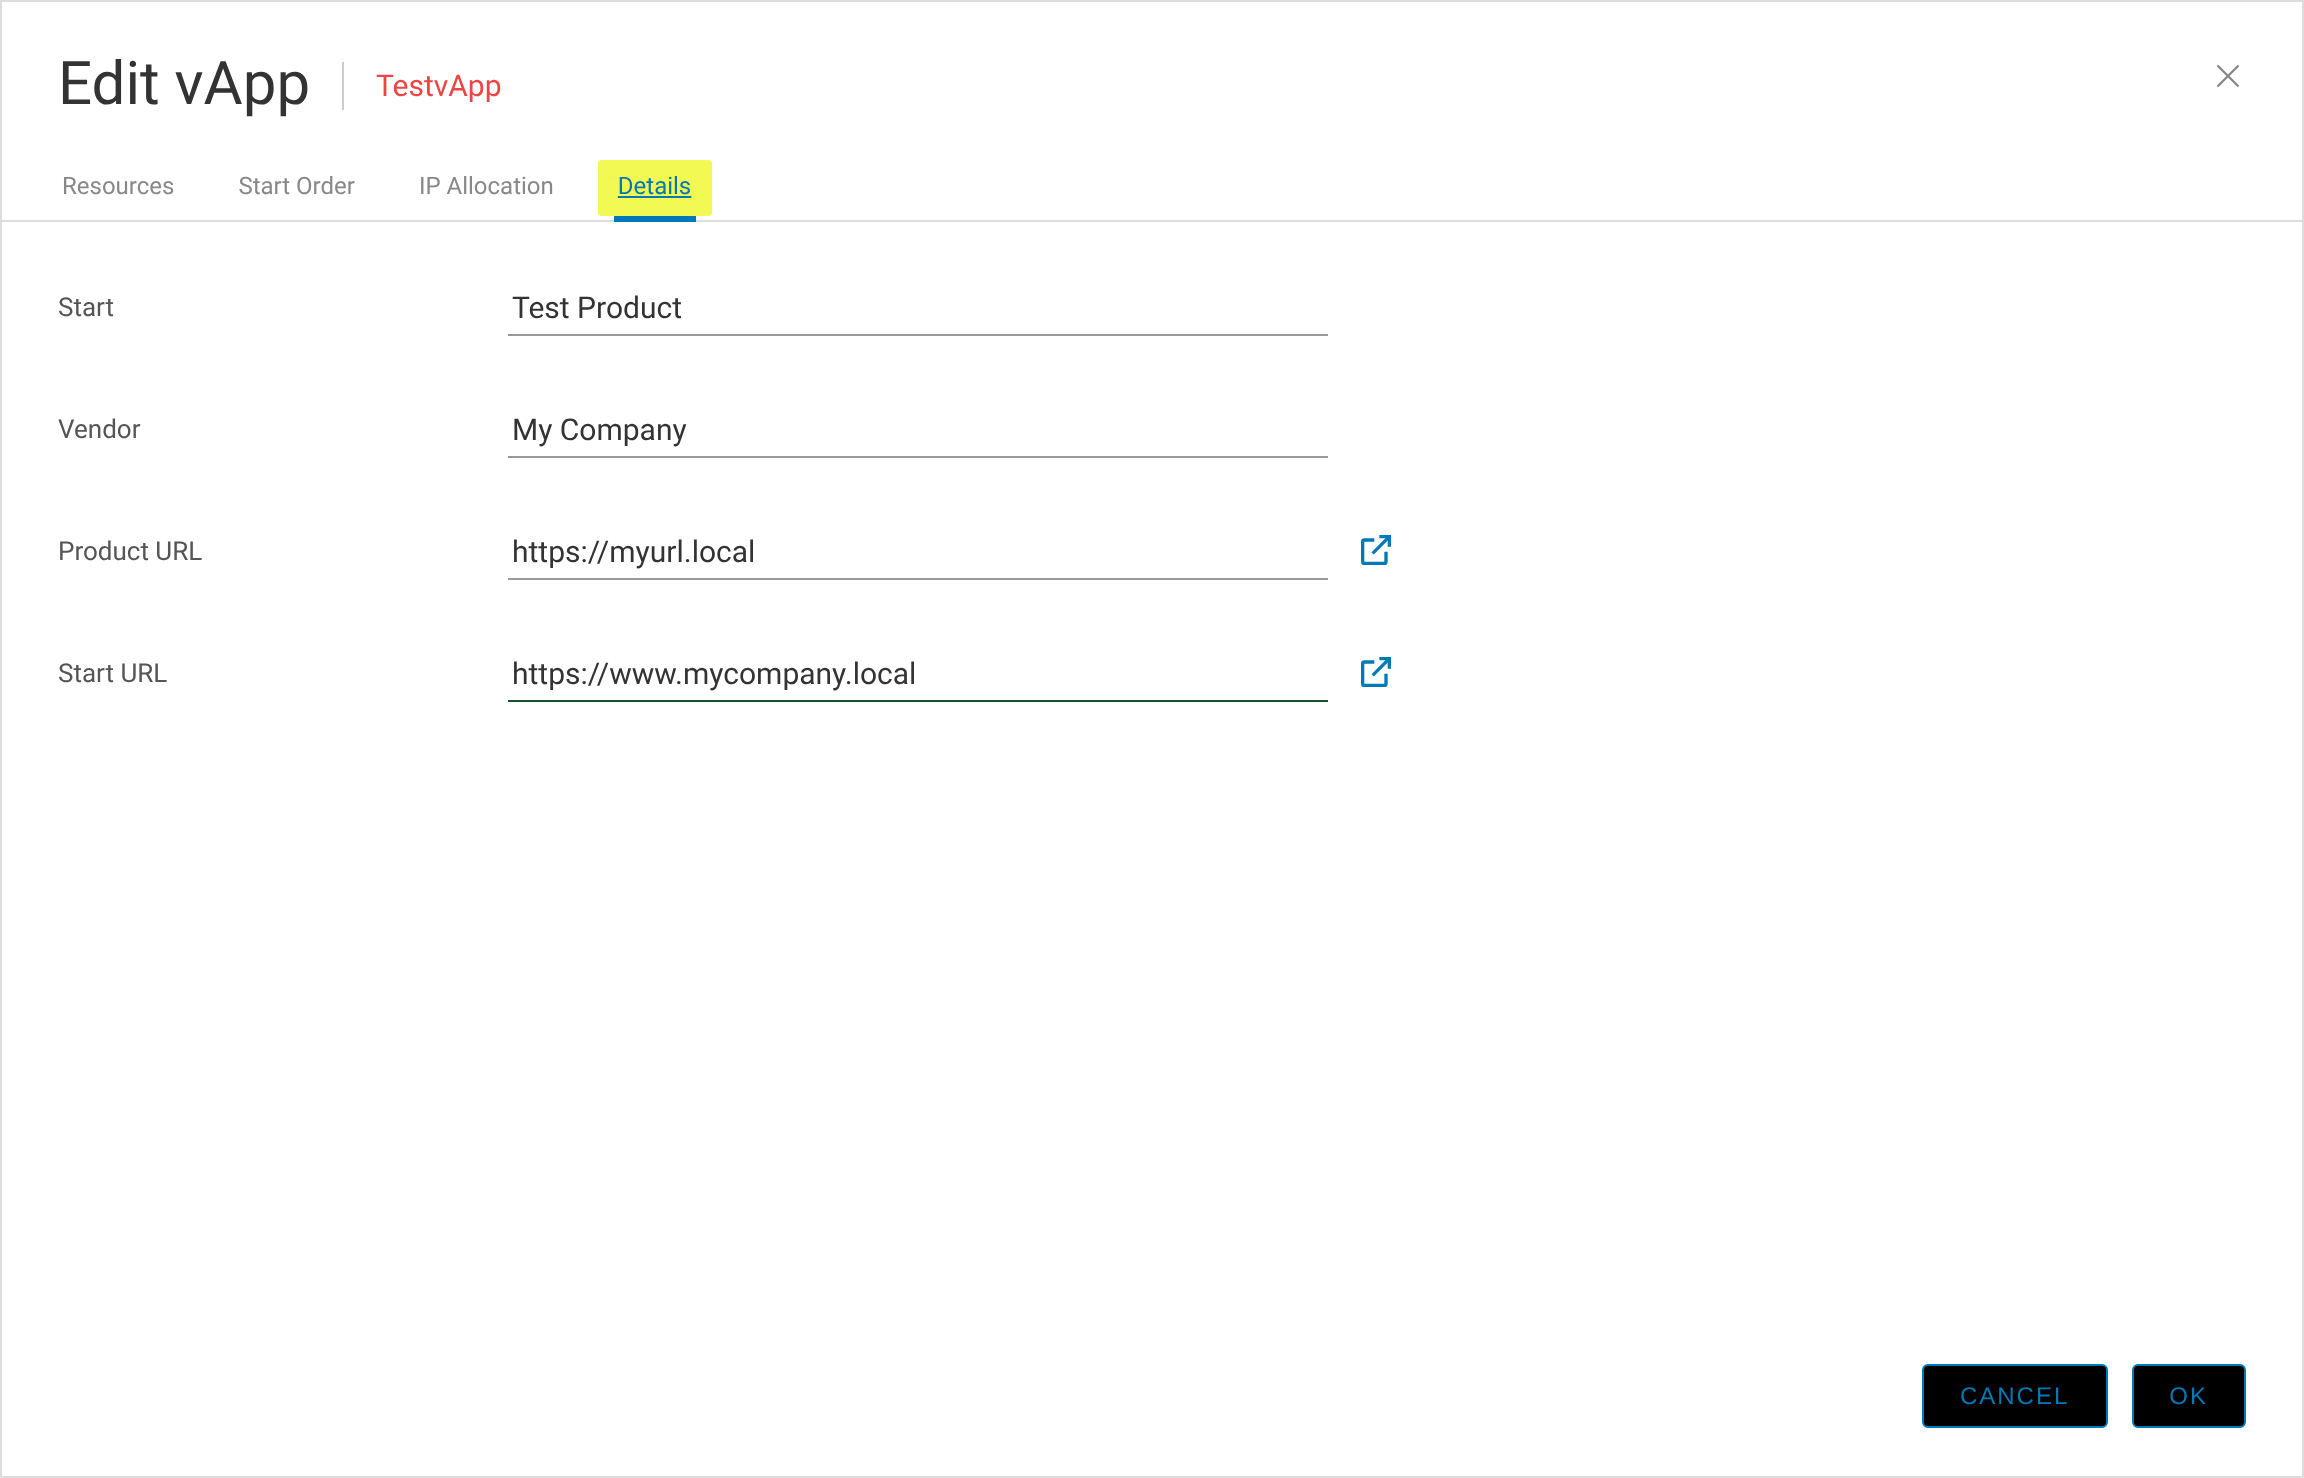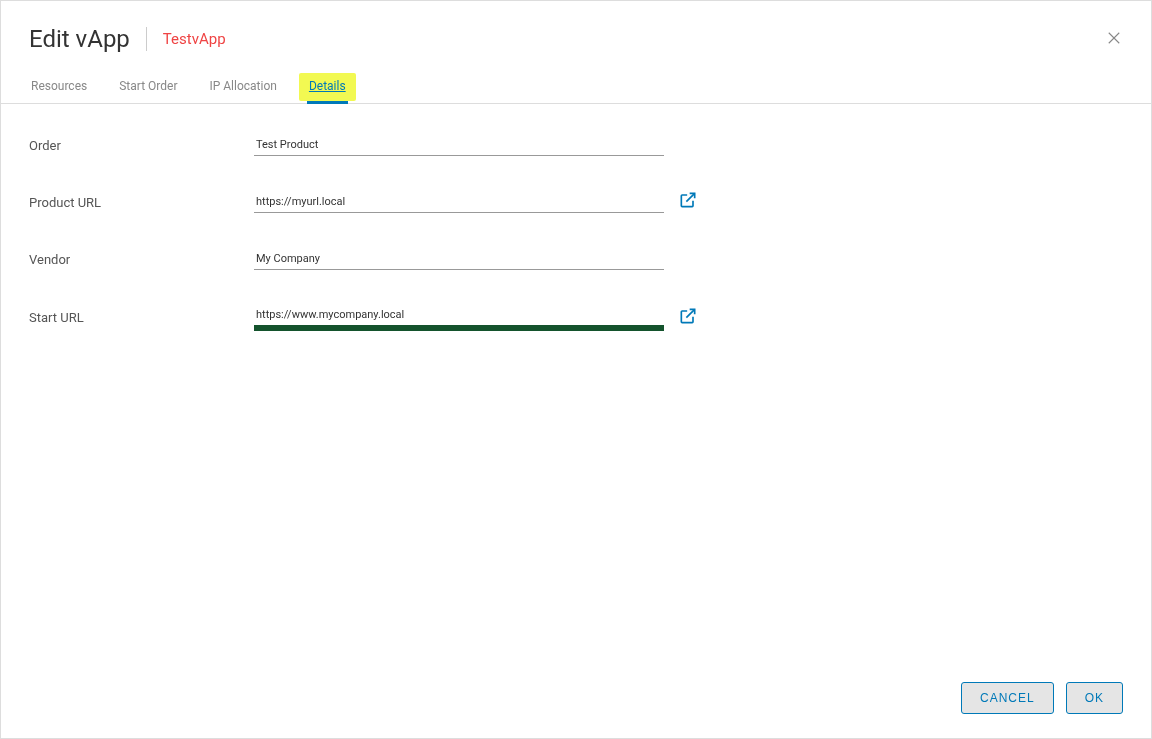--- a/index.html
+++ b/index.html
@@ -22,21 +22,21 @@
     flex-direction: column;
     padding: 0;
   }
   .header {
     display: flex;
     align-items: center;
     padding: 24px 28px 18px 28px;
     position: relative;
   }
   .dialog-title {
-    font-size: 24px;
+    font-size: 30px;
     font-weight: 400;
     color: #333;
   }
   .divider-vert {
     width: 1px;
     height: 24px;
     background: #ccc;
     margin: 0 16px;
   }
   .subtitle {
@@ -109,29 +109,29 @@
   }
   .form-input-wrap {
     display: flex;
     align-items: center;
     gap: 14px;
   }
   .form-input {
     width: 410px;
     border: none;
     border-bottom: 1px solid #999;
-    font-size: 11px;
+    font-size: 15px;
     padding: 4px 2px;
     outline: none;
     color: #333;
     font-family: inherit;
     background: transparent;
   }
   .form-input.focused {
-    border-bottom: 6px solid #14532d;
+    border-bottom: 1px solid #14532d;
   }
   .external-icon {
     color: #0079b8;
     cursor: pointer;
     display: inline-flex;
   }
   .external-icon svg {
     width: 20px;
     height: 20px;
   }
@@ -140,21 +140,21 @@
     justify-content: flex-end;
     gap: 12px;
     padding: 20px 28px 24px 28px;
   }
   .btn {
     font-size: 12px;
     font-weight: 500;
     letter-spacing: 1px;
     padding: 8px 18px;
     border: 1px solid #0079b8;
-    background: #e5e5e5;
+    background: #000000;
     color: #0079b8;
     cursor: pointer;
     border-radius: 3px;
     text-transform: uppercase;
   }
 </style>
 </head>
 <body>
 
 <div class="dialog">
@@ -179,50 +179,50 @@
     <div class="tab">IP Allocation</div>
     <div class="tab active highlighted-wrap">
       <div class="tab-highlight-bg"></div>
       <span>Details</span>
     </div>
   </div>
 
   <div class="content">
 
     <div class="form-row">
-      <div class="form-label">Order</div>
+      <div class="form-label">Start</div>
       <div class="form-input-wrap">
         <input class="form-input" type="text" value="Test Product" style="">
+      </div>
+    </div>
+
+    <div class="form-row">
+      <div class="form-label">Vendor</div>
+      <div class="form-input-wrap">
+        <input class="form-input" type="text" value="My Company" style="">
       </div>
     </div>
 
     <div class="form-row">
       <div class="form-label">Product URL</div>
       <div class="form-input-wrap">
         <input class="form-input" type="text" value="https://myurl.local" style="">
         <span class="external-icon">
           <span>
             <svg viewBox="0 0 24 24" fill="none" stroke="currentColor" stroke-width="2">
               <path d="M18 13v6a1 1 0 0 1-1 1H5a1 1 0 0 1-1-1V7a1 1 0 0 1 1-1h6"></path>
               <polyline points="14 4 20 4 20 10"></polyline>
               <line x1="10" y1="14" x2="20" y2="4"></line>
             </svg>
           </span>
         </span>
       </div>
     </div>
 
     <div class="form-row">
-      <div class="form-label">Vendor</div>
-      <div class="form-input-wrap">
-        <input class="form-input" type="text" value="My Company" style="">
-      </div>
-    </div>
-
-    <div class="form-row">
       <div class="form-label">Start URL</div>
       <div class="form-input-wrap">
         <input class="form-input focused" type="text" value="https://www.mycompany.local" style="">
         <span class="external-icon">
           <span>
             <svg viewBox="0 0 24 24" fill="none" stroke="currentColor" stroke-width="2">
               <path d="M18 13v6a1 1 0 0 1-1 1H5a1 1 0 0 1-1-1V7a1 1 0 0 1 1-1h6"></path>
               <polyline points="14 4 20 4 20 10"></polyline>
               <line x1="10" y1="14" x2="20" y2="4"></line>
             </svg>

